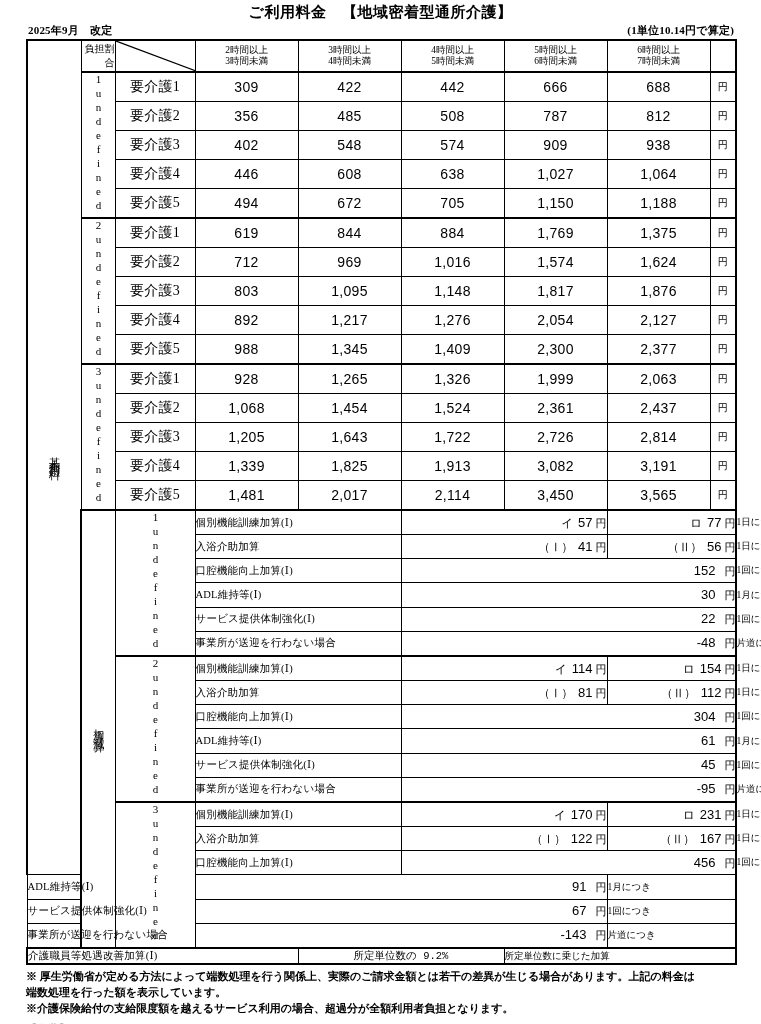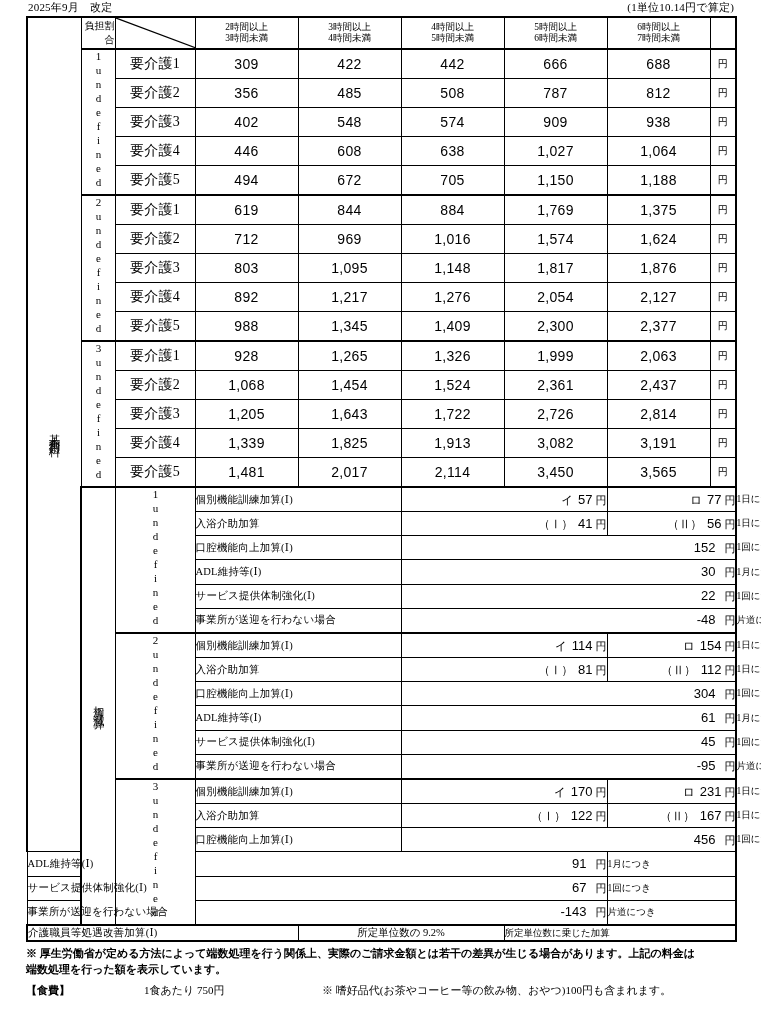--- a/index.html
+++ b/index.html
@@ -31,20 +31,21 @@
     margin: 3px 0 2px 0;
     line-height: 18px;
   }
   .subhead {
     display: flex;
     justify-content: space-between;
     align-items: flex-end;
     font-size: 11px;
     line-height: 14px;
     padding: 0 1px 2px 2px;
+    font-weight: bold;
   }
   .subhead .left { letter-spacing: 0.2px; }
   .subhead .right { letter-spacing: 0.2px; }
 
   
   table.main {
     border-collapse: collapse;
     table-layout: fixed;
     width: 709px;
     font-size: 11px;
@@ -142,20 +143,21 @@
   .addnote {
     font-size: 9.5px;
     padding: 1px 0 2px 3px;
     letter-spacing: 0px;
     white-space: nowrap;
   }
   .center-note {
     text-align: center;
     font-size: 10.5px;
     padding: 2px 0;
+    font-family: Liberation Mono, monospace;
   }
 
   
   .notes {
     margin-top: 4px;
     font-size: 11px;
     line-height: 15px;
     letter-spacing: 0px;
   }
   .notes p { margin: 0 0 1px 0; }
@@ -171,20 +173,21 @@
   .fee-a { width: 118px; flex: 0 0 118px; }
   .fee-b { width: 178px; flex: 0 0 178px; }
   .fee-amt { flex: 0 0 auto; }
   .fee-note { margin-left: 0; }
 </style>
 </head>
 <body>
 
 <div class="page">
 
+  <div class="doc-title">ご利用料金　【地域密着型通所介護】</div>
 
   <div class="subhead">
     <div class="left">2025年9月　改定</div>
     <div class="right">(1単位10.14円で算定)</div>
   </div>
 
   <table class="main">
     <colgroup>
       <col style="width:54px">
       <col style="width:34px">
@@ -469,20 +472,21 @@
           <td colspan="4" class="addlabel thick-t thick-l thick-b">介護職員等処遇改善加算(Ⅰ)</td>
           <td colspan="2" class="center-note thick-t thick-b">所定単位数の 9.2%</td>
           <td colspan="3" class="addnote thick-t thick-b thick-r">所定単位数に乗じた加算</td>
         </tr>
       </tbody>
   </table>
 
   <div class="notes">
     <p class="note-strong">※ 厚生労働省が定める方法によって端数処理を行う関係上、実際のご請求金額とは若干の差異が生じる場合があります。上記の料金は</p>
     <p class="note-strong">端数処理を行った額を表示しています。</p>
+    <p class="note-strong">※介護保険給付の支給限度額を越えるサービス利用の場合、超過分が全額利用者負担となります。</p>
   </div>
 
   <div class="fees">
     <div class="fee-line">
       <span class="fee-tag fee-a">【食費】</span>
       <span class="fee-amt fee-b">1食あたり 750円</span>
       <span class="fee-note">※ 嗜好品代(お茶やコーヒー等の飲み物、おやつ)100円も含まれます。</span>
     </div>
 
   </div>

